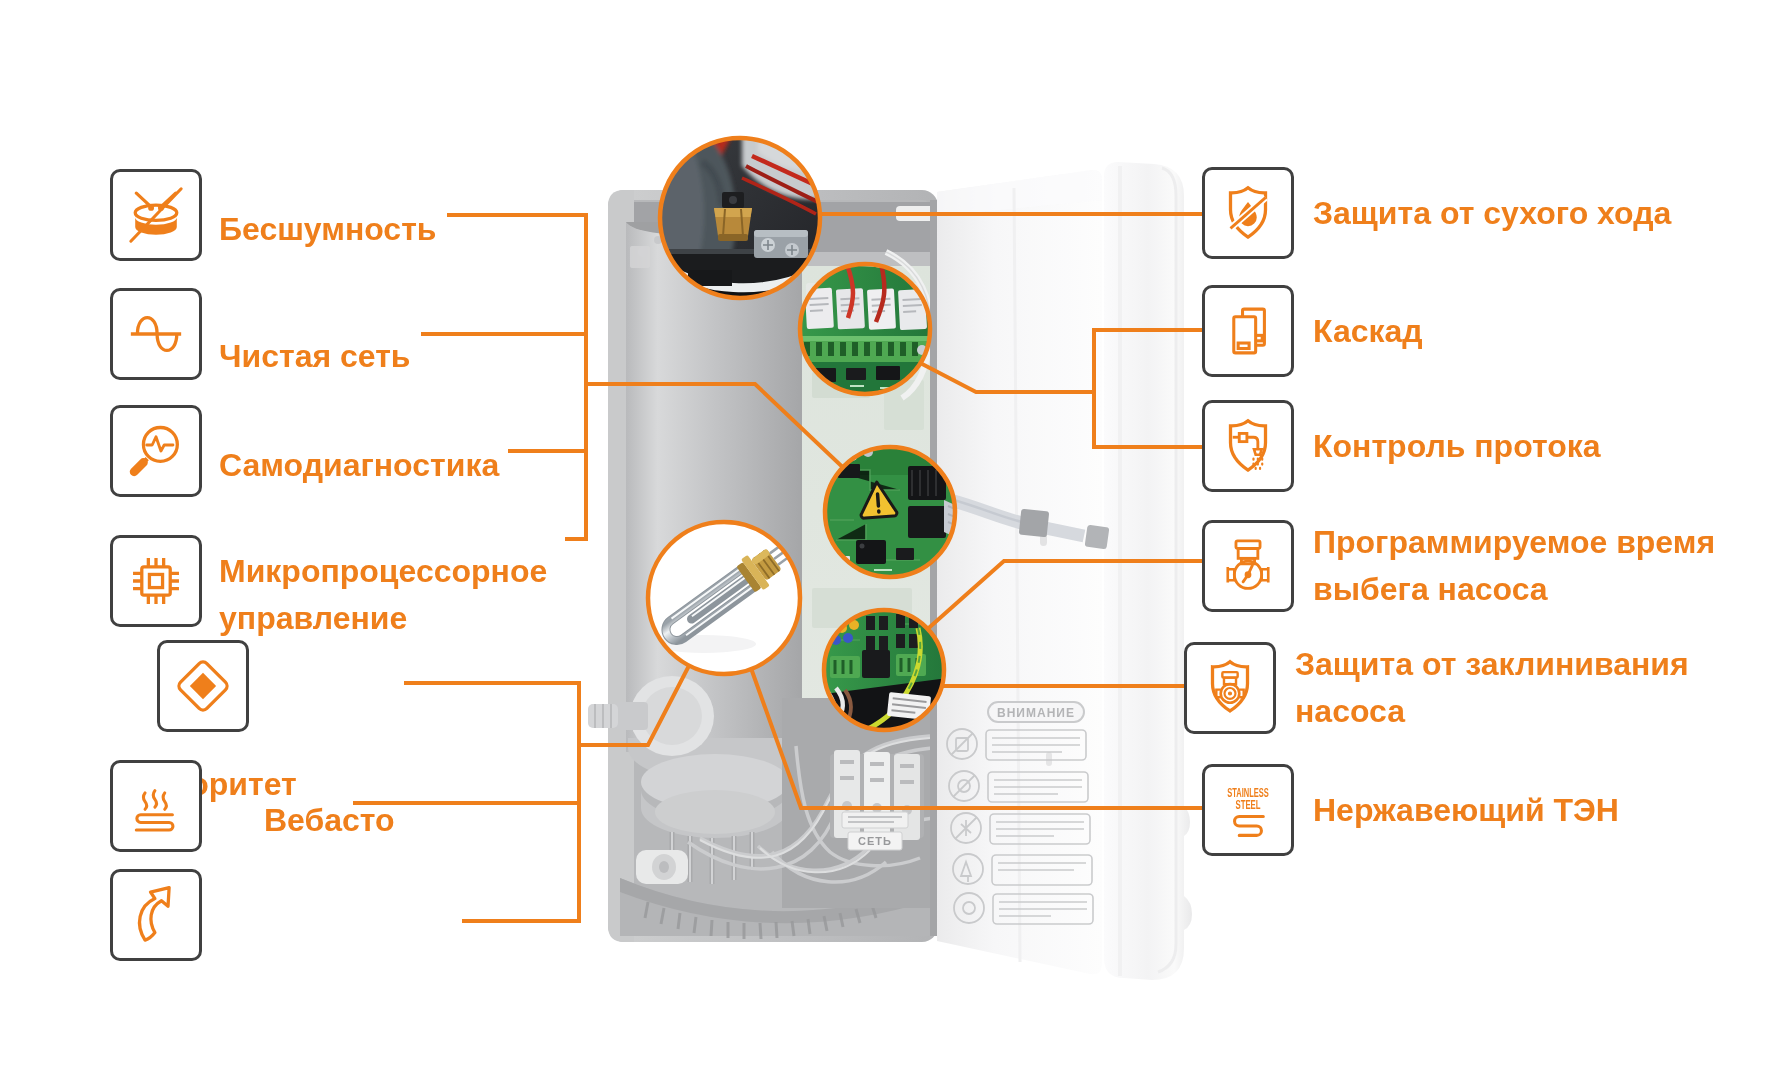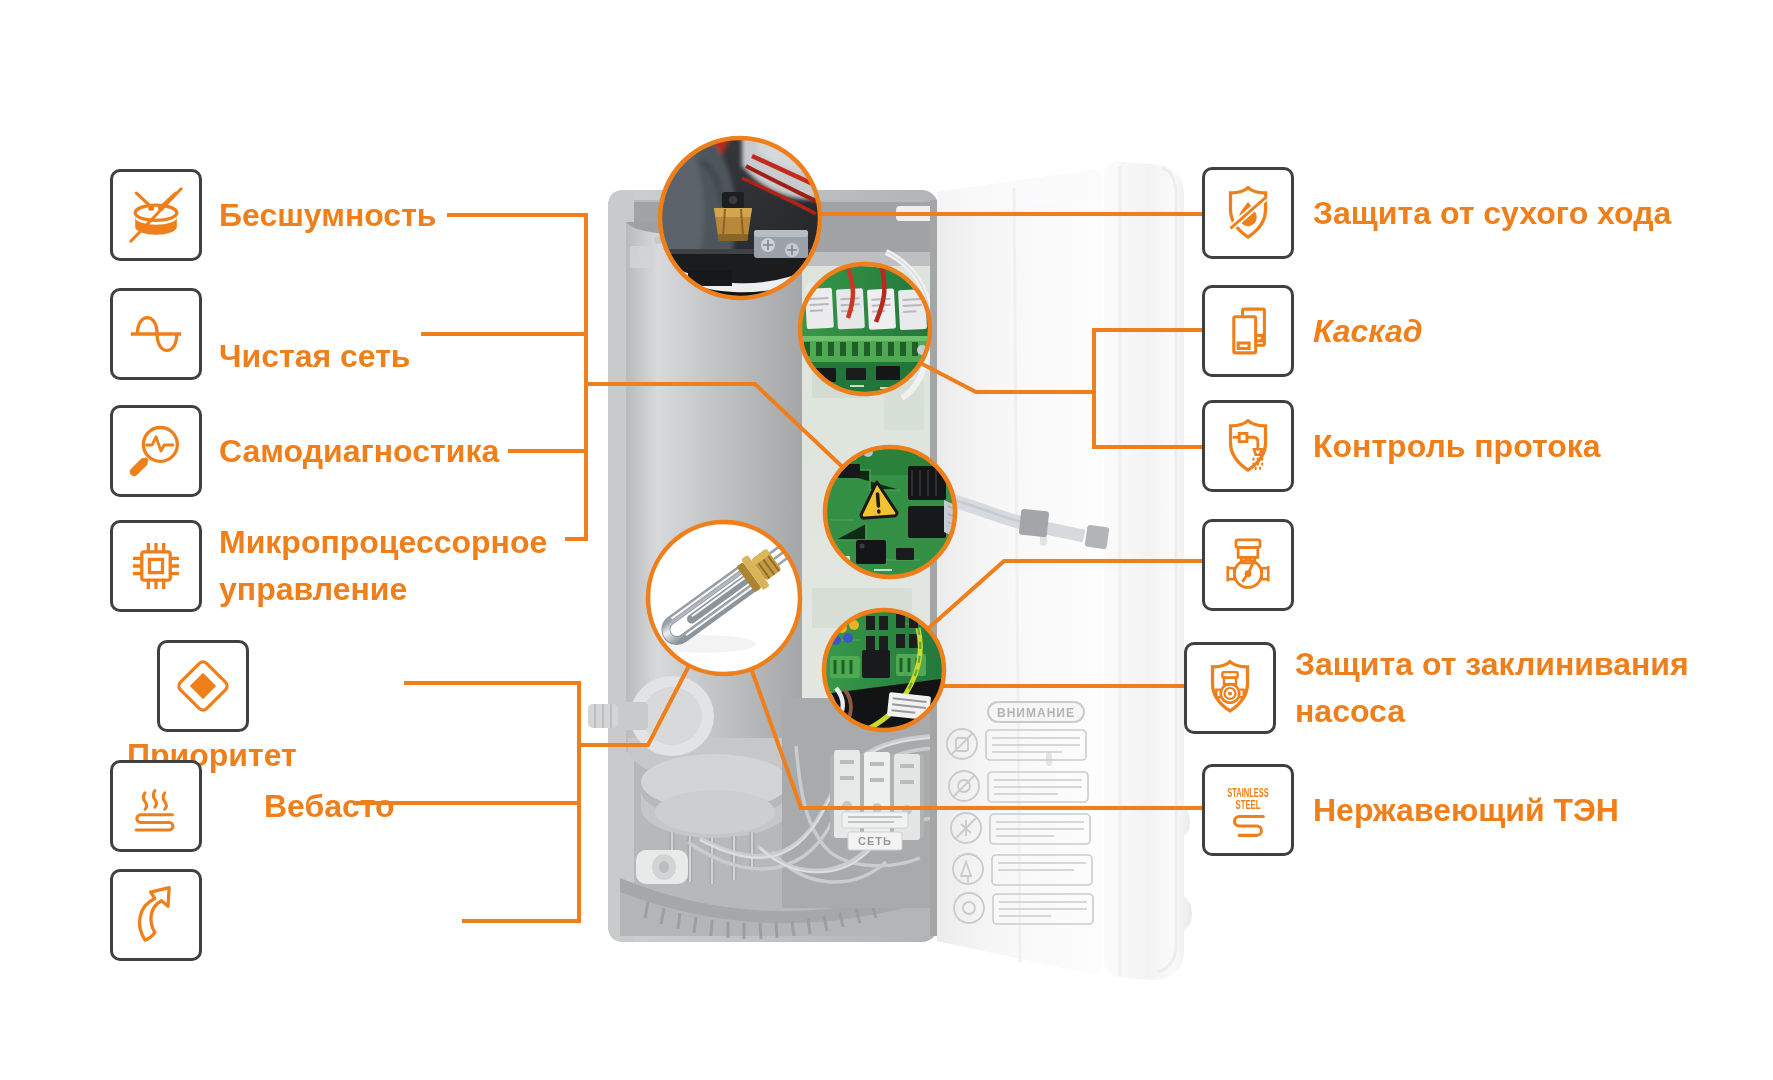--- a/index.html
+++ b/index.html
@@ -3,21 +3,21 @@
 <meta charset="utf-8">
 <style>
   html,body{margin:0;padding:0;background:#ffffff;}
   .stage{position:relative;width:1773px;height:1080px;background:#ffffff;overflow:hidden;
          font-family:"Liberation Sans","DejaVu Sans",sans-serif;}
   .art{position:absolute;left:0;top:0;}
   .f-row{position:absolute;display:flex;align-items:center;}
   .icon-box{width:86px;height:86px;border:3px solid #404040;border-radius:10px;
             display:flex;align-items:center;justify-content:center;background:#ffffff;flex:0 0 auto;}
   .f-label{color:#ef7f1b;font-weight:bold;font-size:32px;line-height:47px;letter-spacing:0;white-space:nowrap;}
-  .left .f-label{margin-left:17px;}
+  .left .f-label{margin-left:17px;margin-top:29px;}
   .right .f-label{margin-left:19px;}
 </style>
 </head>
 <body>
 
 <div class="stage">
 
 <svg class="art" width="1773" height="1080" viewBox="0 0 1773 1080">
   <defs>
     <linearGradient id="gTank" x1="0" y1="0" x2="1" y2="0">
@@ -518,21 +518,21 @@
     <svg width="70" height="70" viewBox="0 0 64 64" fill="none" stroke="#ef7f1b">
       <path d="M32,9 c-4,3.4 -10,4.8 -16,4.6 l0,15.4 c0,11 7,19 16,25 c9,-6 16,-14 16,-25 l0,-15.4 c-6,0.2 -12,-1.2 -16,-4.6 z" stroke-width="3"></path>
       <path d="M32,22 c4.5,6 8,9.5 8,14 a8,8 0 1 1 -16,0 c0,-4.5 3.5,-8 8,-14 z" fill="#ef7f1b" stroke="none"></path>
       <path d="M16,46 L48,18" stroke="#ffffff" stroke-width="6"></path>
       <path d="M16,46 L48,18" stroke-width="2.6"></path>
     </svg>
   </div>
   <div class="f-label"><span>Защита от сухого хода</span></div>
 </div>
 
-<div class="f-row right" style="left:1202px;top:285px;font-style:italic;">
+<div class="f-row right" style="left:1202px;top:285px;">
   <div class="icon-box">
     <svg width="70" height="70" viewBox="0 0 64 64" fill="none" stroke="#ef7f1b" stroke-width="2.8">
       <rect x="27" y="12" width="20" height="33" rx="1.5"></rect>
       <rect x="38" y="36" width="7" height="5"></rect>
       <rect x="19" y="19" width="20" height="33" rx="1.5" fill="#ffffff"></rect>
       <rect x="23" y="43" width="10" height="5"></rect>
     </svg>
   </div>
   <div class="f-label"><span>Каскад</span></div>
 </div>
@@ -558,20 +558,21 @@
     <svg width="70" height="70" viewBox="0 0 64 64" fill="none" stroke="#ef7f1b" stroke-width="2.6">
       <rect x="21" y="9" width="22" height="7" rx="1.5"></rect>
       <rect x="23" y="16" width="18" height="9"></rect>
       <path d="M26,25 h12 v5 h-12 z"></path>
       <circle cx="32" cy="40" r="12.5"></circle>
       <path d="M32,40 L36,31.5 M32,40 L27.5,46.5" stroke-linecap="round"></path>
       <circle cx="32" cy="40" r="1.8" fill="#ef7f1b"></circle>
       <path d="M19.5,35 h-6 v10 h6 z M13.5,33 v14 M44.5,35 h6 v10 h-6 z M50.5,33 v14" stroke-width="2.4"></path>
     </svg>
   </div>
+  <div class="f-label"><span>Программируемое время</span><br><span>выбега насоса</span></div>
 </div>
 
 <div class="f-row right" style="left:1184px;top:641px;">
   <div class="icon-box">
     <svg width="70" height="70" viewBox="0 0 64 64" fill="none" stroke="#ef7f1b">
       <path d="M32,8 c-4,3.4 -10,4.8 -16,4.6 l0,15.4 c0,11 7,19 16,25 c9,-6 16,-14 16,-25 l0,-15.4 c-6,0.2 -12,-1.2 -16,-4.6 z" stroke-width="3"></path>
       <rect x="25" y="17.5" width="14" height="5" rx="1" stroke-width="2.2"></rect>
       <rect x="26.5" y="22.5" width="11" height="6" stroke-width="2.2"></rect>
       <circle cx="32" cy="37" r="8.5" stroke-width="2.4"></circle>
       <circle cx="32" cy="37" r="5" stroke-width="2"></circle>

